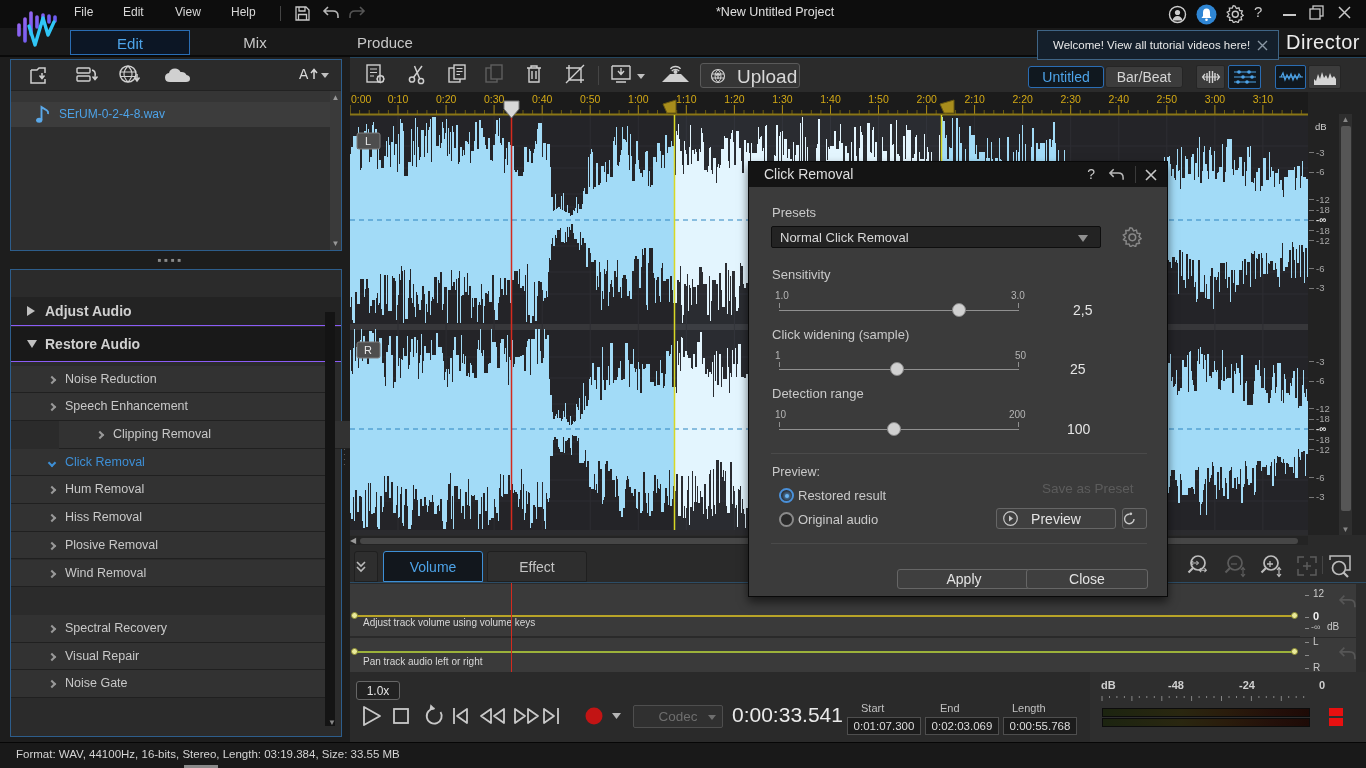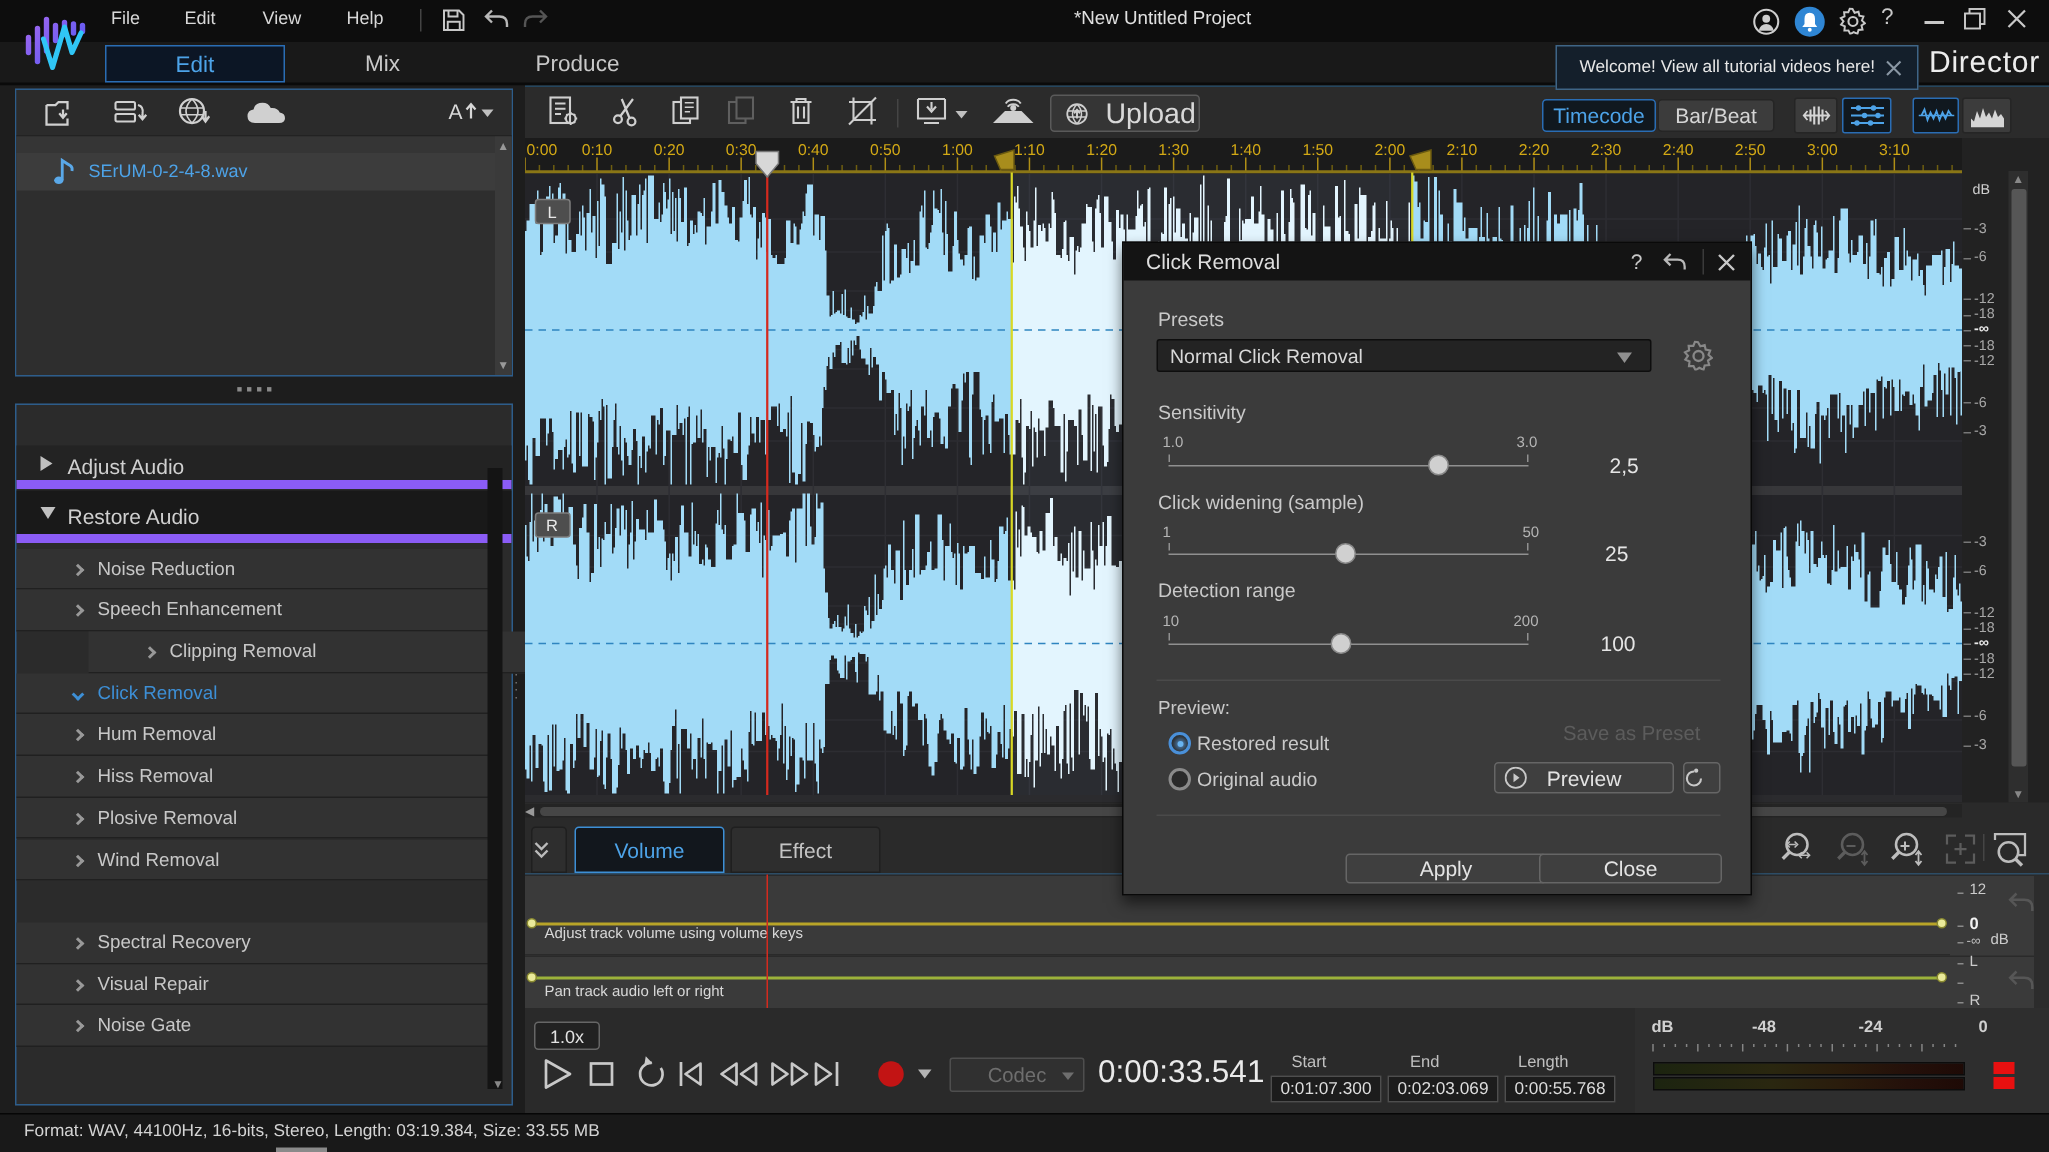--- a/index.html
+++ b/index.html
@@ -22,21 +22,21 @@
 #filetools{position:absolute;left:0;top:0;width:330px;height:31px;background:#2b2b2b;border-bottom:1px solid #222;}
 #filelist{position:absolute;left:0;top:31px;width:330px;height:159px;background:#2e2e2e;}
 #filehead{position:absolute;left:0;top:0;width:330px;height:11px;background:#353535;}
 #filerow{position:absolute;left:0;top:11px;width:320px;height:25px;background:#3c3c3c;color:#4da3e8;font-size:12px;line-height:25px;}
 #fscroll{position:absolute;right:0;top:0;width:11px;height:159px;background:#3a3a3a;}
 #splitdots{position:absolute;left:0;top:196px;width:342px;height:14px;text-align:center;color:#8a8a8a;font-size:6px;letter-spacing:3px;line-height:14px;}
 #adjpanel{position:absolute;left:10px;top:212px;width:332px;height:468px;border:1px solid #2d5d8b;background:#2b2b2b;}
 .ph{font-size:14px;color:#d0d0d0;}
 #adjhead{position:absolute;left:0;top:0;width:330px;height:26px;line-height:26px;background:#2b2b2b;border-bottom:1px solid #1a1a1a;padding-left:14px;}
 .row{position:absolute;left:0;width:330px;}
-.hrow{height:29px;line-height:29px;background:#232323;border-bottom:6px solid #8b5cf6;padding-left:34px;}
+.hrow{height:29px;line-height:29px;background:#232323;border-bottom:1px solid #8b5cf6;padding-left:34px;font-weight:bold;}
 .srow{height:27.7px;line-height:27.7px;background:#323232;border-bottom:1px solid #202020;padding-left:54px;font-size:12.5px;color:#c8c8c8;width:315px;}
 .tri{position:absolute;left:16px;top:50%;margin-top:-5px;width:0;height:0;}
 .tri-r{border-left:8px solid #c0c0c0;border-top:5px solid transparent;border-bottom:5px solid transparent;}
 .tri-d{border-top:8px solid #c0c0c0;border-left:5px solid transparent;border-right:5px solid transparent;margin-top:-4px !important;}
 #adjscroll{position:absolute;left:314px;top:42px;width:10px;height:414px;background:#141414;}
 #adjdown{position:absolute;right:4px;bottom:8px;width:10px;height:10px;color:#888;font-size:8px;line-height:10px;text-align:center;}
 #lsplit{position:absolute;left:343px;top:390px;width:4px;height:20px;color:#888;font-size:8px;line-height:5px;}
 
 #dialog{position:absolute;left:748px;top:161px;width:420px;height:436px;background:#3b3b3b;border:1px solid #090909;box-shadow:0 5px 9px rgba(0,0,0,0.55);z-index:40;}
 #dlgtitle{position:absolute;left:0;top:0;width:418px;height:25px;background:#141414;color:#dedede;font-size:14px;line-height:25px;padding-left:15px;}
@@ -252,21 +252,21 @@
         <circle cx="14.5" cy="7" r="2" fill="#cfcfcf"></circle>
         <path d="M9.5 4 Q11 1.5 14.5 1.5 Q18 1.5 19.5 4 M10.8 6.2 Q12 4.5 14.5 4.5 Q17 4.5 18.2 6.2" fill="none" stroke="#cfcfcf" stroke-width="1.3"></path>
       </svg>
 <div class="abs" style="left:350px;top:5px;width:100px;height:25px;background:#353535;border:1px solid #5a5a5a;border-radius:3px;"></div>
 <svg class="abs" style="left:360px;top:10px" width="16" height="16" viewBox="0 0 16 16">
         <circle cx="8" cy="8" r="6.5" fill="none" stroke="#cfcfcf" stroke-width="1.2"></circle>
         <path d="M8 1.5 Q5 4.5 5 8 Q5 11.5 8 14.5 M8 1.5 Q11 4.5 11 8 Q11 11.5 8 14.5 M1.8 6 H14.2 M1.8 10 H14.2" fill="none" stroke="#cfcfcf" stroke-width="1"></path>
         <path d="M8 11 V6 M6 7.5 L8 5.2 L10 7.5" fill="none" stroke="#cfcfcf" stroke-width="1.3"></path>
       </svg>
 <span class="abs" style="left:387px;top:8px;font-size:19px;color:#d8d8d8;">Upload</span>
-<div class="abs" style="left:678px;top:8px;width:76px;height:22px;background:#10181f;border:1px solid #2a6db4;border-radius:3px;color:#4da3e8;font-size:14px;text-align:center;line-height:21px;">Timecode</div>
+<div class="abs" style="left:678px;top:8px;width:76px;height:22px;background:#10181f;border:1px solid #2a6db4;border-radius:3px;color:#4da3e8;font-size:14px;text-align:center;line-height:21px;">Untitled</div>
 <div class="abs" style="left:755px;top:8px;width:78px;height:22px;background:#3c3c3c;border:1px solid #252525;border-radius:3px;color:#d5d5d5;font-size:14px;text-align:center;line-height:21px;">Bar/Beat</div>
 <div class="abs" style="left:846px;top:7px;width:29px;height:24px;background:#3c3c3c;border:1px solid #252525;border-radius:2px;"></div>
 <svg class="abs" style="left:850px;top:12px" width="22" height="14" viewBox="0 0 22 14">
         <path d="M3 7 H19 M5 4 L2.5 7 L5 10 M17 4 L19.5 7 L17 10" stroke="#d5d5d5" stroke-width="1.2" fill="none"></path>
         <path d="M7 3 V11 M9.5 1 V13 M12.5 1 V13 M15 3 V11" stroke="#d5d5d5" stroke-width="1.4"></path>
       </svg>
 <div class="abs" style="left:878px;top:7px;width:33px;height:24px;background:#10181f;border:1px solid #2a6db4;border-radius:2px;"></div>
 <svg class="abs" style="left:883px;top:10px" width="24" height="18" viewBox="0 0 24 18">
         <path d="M1 4 H23 M1 9 H23 M1 14 H23" stroke="#4da3e8" stroke-width="1.2"></path>
         <circle cx="6" cy="4" r="1.8" fill="#4da3e8"></circle>

